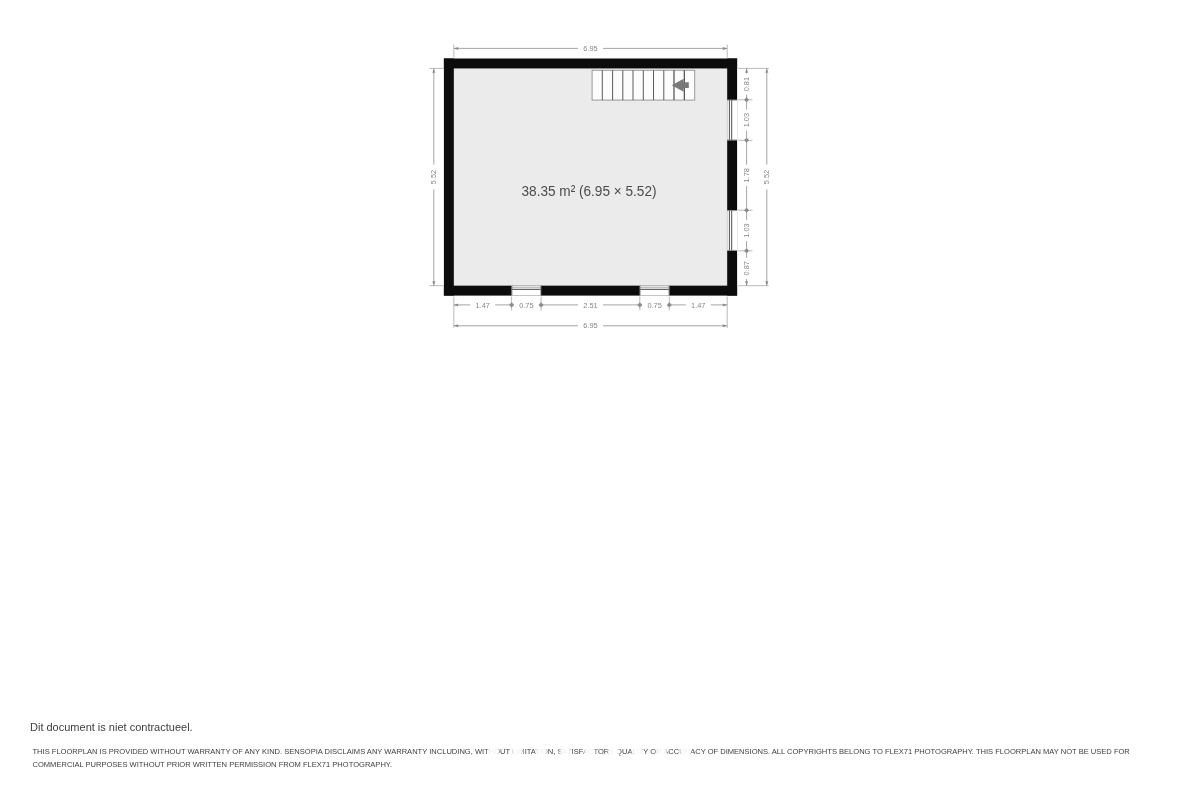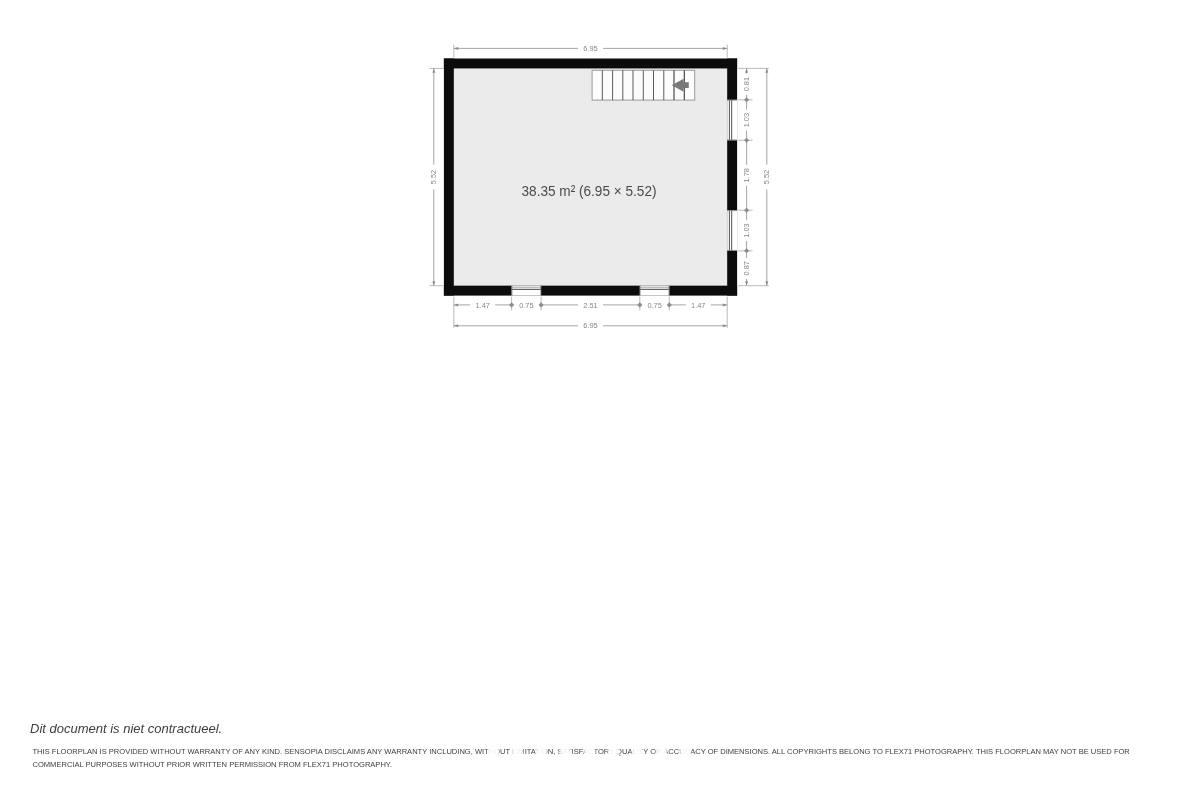--- a/index.html
+++ b/index.html
@@ -166,17 +166,17 @@
 
   <g>
     <line x1="453.8" y1="325.8" x2="727.2" y2="325.8" stroke="#9b9b9b" stroke-width="0.9"></line>
     <path d="M453.8 325.8 l4.4 -1.5 v3 Z" fill="#8c8c8c"></path>
     <path d="M727.2 325.8 l-4.4 -1.5 v3 Z" fill="#8c8c8c"></path>
     <rect x="578" y="319.5" width="25" height="12" fill="#ffffff"></rect>
     <text x="590.5" y="328.4" font-size="7.4" fill="#868686" text-anchor="middle">6.95</text>
   </g>
 </svg>
 
-<div class="ft" style="left:30px;top:720.5px;font-size:13px;font-style:italic;">Dit document is niet contractueel.</div>
+<div class="ft" style="left:30px;top:720.5px;font-size:11px;">Dit document is niet contractueel.</div>
 
 <div class="ft" style="left:32.5px;top:746px;font-size:7.55px;line-height:12.8px;white-space:nowrap;">THIS FLOORPLAN IS PROVIDED WITHOUT WARRANTY OF ANY KIND. SENSOPIA DISCLAIMS ANY WARRANTY INCLUDING, WITHOUT LIMITATION, SATISFACTORY QUALITY OR ACCURACY OF DIMENSIONS. ALL COPYRIGHTS BELONG TO FLEX71 PHOTOGRAPHY. THIS FLOORPLAN MAY NOT BE USED FOR<br>COMMERCIAL PURPOSES WITHOUT PRIOR WRITTEN PERMISSION FROM FLEX71 PHOTOGRAPHY.</div>
 
 <div style="position:absolute;left:475px;top:741px;width:228px;height:22px;background:repeating-linear-gradient(90deg,rgba(255,255,255,0) 0 13px,rgba(255,255,255,0.92) 13px 24px);filter:blur(1px);"></div>
 
 </body></html>

